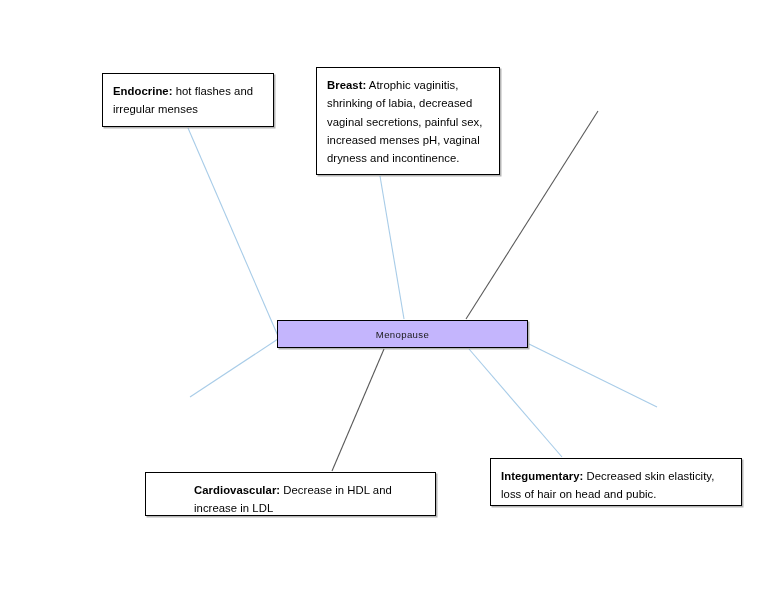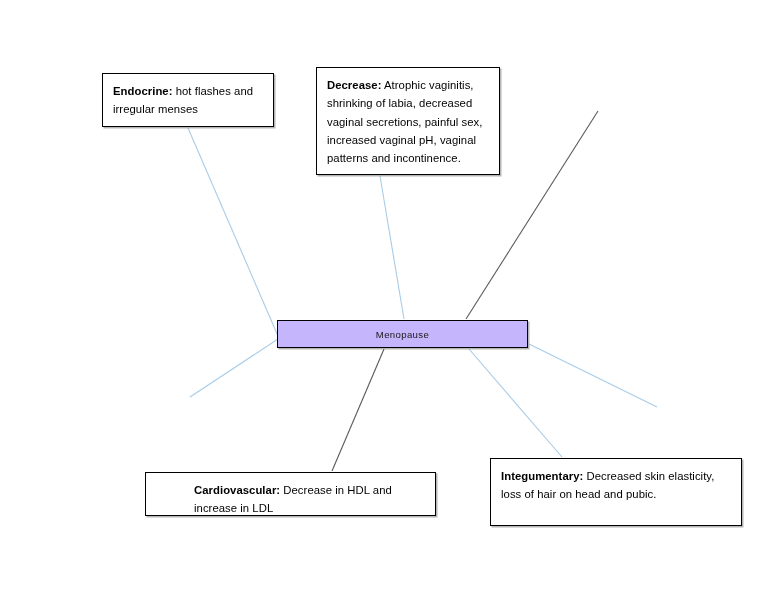--- a/index.html
+++ b/index.html
@@ -52,21 +52,21 @@
     letter-spacing: 0.35px;
   }
 
   
   #node-endocrine      { left: 70px;  top: 73px;  width: 172px; height: 54px; }
   #node-urinary        { left: 284px; top: 67px;  width: 184px; height: 108px; }
   #node-reproductive   { left: 495px; top: 78px;  width: 248px; height: 32px; }
   #node-center         { left: 245px; top: 320px; width: 251px; height: 28px; }
   #node-neurological   { left: 22px;  top: 398px; width: 238px; height: 58px; }
   #node-cardiovascular { left: 113px; top: 472px; width: 291px; height: 44px; padding-left: 48px; }
-  #node-integumentary  { left: 458px; top: 458px; width: 252px; height: 68px; }
+  #node-integumentary  { left: 458px; top: 458px; width: 252px; height: 48px; }
   #node-skeletal       { left: 594px; top: 408px; width: 168px; height: 42px; }
 </style>
 </head>
 <body>
 
 <div id="canvas">
 
   <svg id="connectors" viewBox="0 0 768 594" xmlns="http://www.w3.org/2000/svg">
     <line x1="156" y1="128" x2="246" y2="336" stroke="#a8cce8" stroke-width="1.1"></line>
     <line x1="348" y1="176" x2="372" y2="319" stroke="#a8cce8" stroke-width="1.1"></line>
@@ -75,21 +75,21 @@
     <line x1="352" y1="349" x2="300" y2="471" stroke="#595959" stroke-width="1.1"></line>
     <line x1="437" y1="349" x2="530" y2="457" stroke="#a8cce8" stroke-width="1.1"></line>
     <line x1="497" y1="344" x2="625" y2="407" stroke="#a8cce8" stroke-width="1.1"></line>
   </svg>
 
   <div class="node" id="node-endocrine">
     <span class="cat">Endocrine:</span><span> hot flashes and irregular menses</span>
   </div>
 
   <div class="node" id="node-urinary">
-    <span class="cat">Decrease:</span><span> Atrophic vaginitis, shrinking of labia, decreased vaginal secretions, painful sex, increased vaginal pH, vaginal patterns and incontinence.</span>
+    <span class="cat">Breast:</span><span> Atrophic vaginitis, shrinking of labia, decreased vaginal secretions, painful sex, increased menses pH, vaginal dryness and incontinence.</span>
   </div>
 
 
   <div class="center-node" id="node-center">
     <span>Menopause</span>
   </div>
 
 
   <div class="node" id="node-cardiovascular">
     <span class="cat">Cardiovascular:</span><span> Decrease in HDL and increase in LDL</span>

